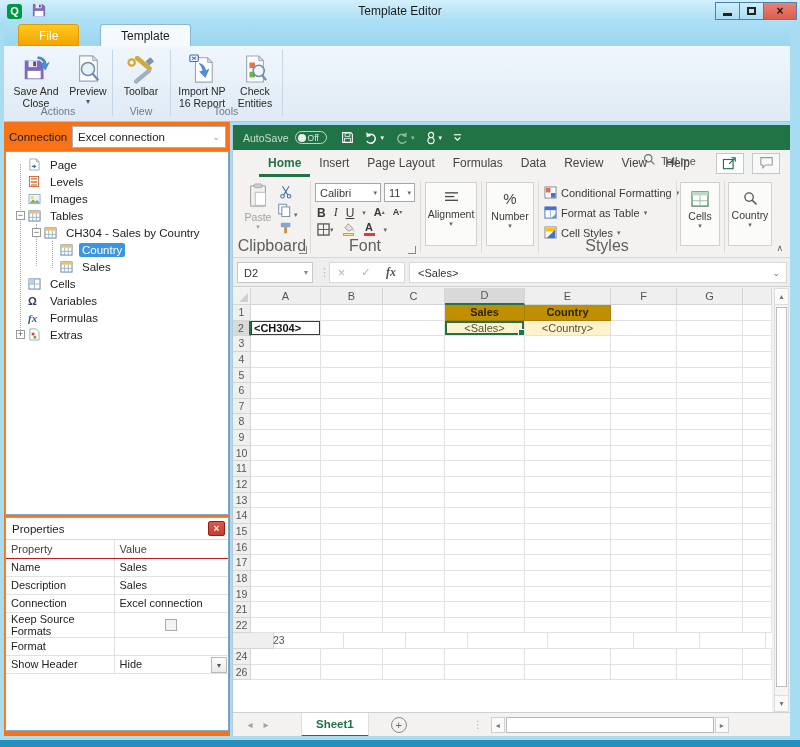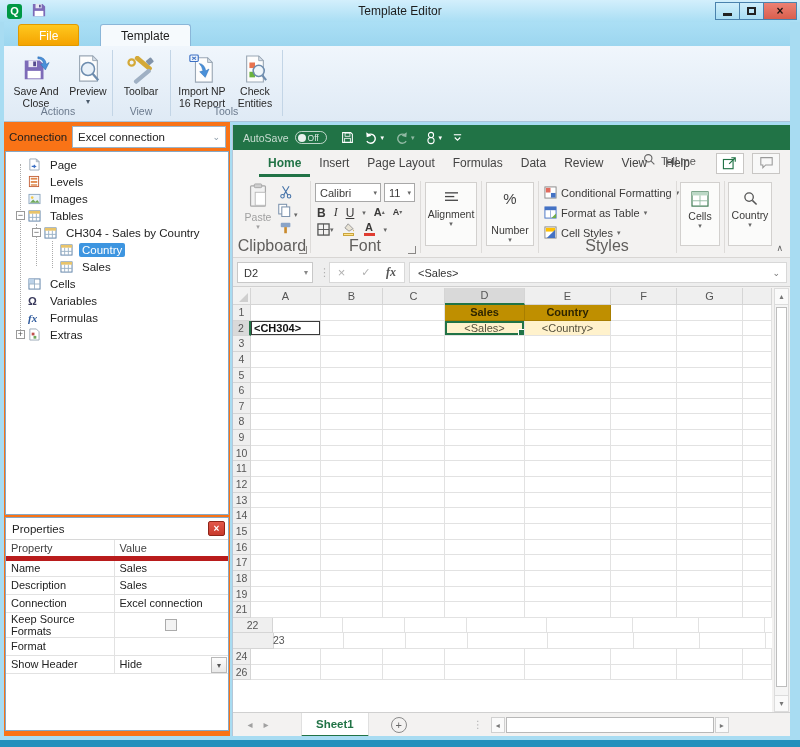--- a/index.html
+++ b/index.html
@@ -53,21 +53,21 @@
   .guide{position:absolute;border-left:1px dotted #aaa;width:0;}
 
   
   .propsbox{position:absolute;left:1px;top:395px;width:224px;height:214px;background:#fff;border:1px solid #86a8c5;}
   .propshdr{height:22px;display:flex;align-items:center;border-bottom:1px solid #d8d8d8;}
   .propshdr .t{margin-left:6px;font-size:11.5px;color:#222;}
   .propsclose{position:absolute;right:3px;top:3px;width:17px;height:15px;background:linear-gradient(#e2574a,#c83a2c);border:1px solid #8e2418;border-radius:2px;color:#fff;font-size:10px;font-weight:bold;text-align:center;line-height:13px;}
   .ptable{width:100%;border-collapse:collapse;font-size:11px;}
   .ptable td{height:18px;border-bottom:1px solid #e2e2e2;padding:0 5px;vertical-align:middle;}
   .ptable td.c1{width:108px;border-right:1px solid #e2e2e2;color:#222;}
-  .ptable tr.phead td{color:#444;border-bottom:5px solid #b91c1c;margin-top:42px;}
+  .ptable tr.phead td{color:#444;border-bottom:1px solid #b91c1c;margin-top:42px;}
   .pcheck{width:12px;height:12px;border:1px solid #ababab;background:#f3f3f3;margin:0 auto;}
   .pdrop{position:absolute;right:1px;top:1px;width:16px;height:16px;border:1px solid #b9b9b9;background:linear-gradient(#fdfdfd,#e9e9e9);text-align:center;font-size:8px;color:#555;line-height:15px;}
 
   
   .excel{position:absolute;left:232px;top:125px;width:558px;height:611px;background:#f3f2f1;border-left:1px solid #b5c7d8;}
   .xl-green{position:absolute;left:0;top:0;width:558px;height:25px;background:#217346;display:flex;align-items:center;color:#fff;}
   .autosave{margin-left:10px;font-size:10.5px;color:rgba(255,255,255,.75);}
   .aspill{margin-left:6px;width:32px;height:13px;border:1px solid rgba(255,255,255,.7);border-radius:7px;display:flex;align-items:center;font-size:8.5px;color:rgba(255,255,255,.85);}
   .aspill .dot{width:8px;height:8px;border-radius:50%;background:rgba(255,255,255,.9);margin:0 2px 0 2px;}
   .qat{display:flex;align-items:center;margin-left:14px;gap:10px;}
@@ -607,21 +607,21 @@
           <line x1="2" y1="6" x2="12" y2="6" stroke="#444" stroke-width="1.4"></line>
           <line x1="2" y1="10" x2="16" y2="10" stroke="#444" stroke-width="1.4"></line>
         </svg>
       <div style="margin-top:4px;">Alignment</div>
       <div style="font-size:7px;color:#666;">▾</div>
     </div>
     <div class="xgsep" style="left:248px;"></div>
 
     <div class="bigbtn" style="left:253px;top:5px;width:48px;height:64px;">
       <div style="font-size:15px;color:#444;line-height:15px;">%</div>
-      <div style="margin-top:18px;">Number</div>
+      <div style="margin-top:4px;">Number</div>
       <div style="font-size:7px;color:#666;">▾</div>
     </div>
     <div class="xgsep" style="left:305px;"></div>
 
     <div class="xgroup" style="left:308px;width:132px;">
       <div class="styles-row abs" style="left:3px;top:6px;">
         <svg width="13" height="13" viewBox="0 0 14 14">
             <rect x="1" y="1" width="12" height="12" fill="#fff" stroke="#888" stroke-width="1"></rect>
             <rect x="2" y="2" width="5" height="5" fill="#e26b5e"></rect>
             <rect x="7.5" y="7.5" width="5" height="5" fill="#4472c4"></rect>
@@ -918,21 +918,21 @@
         <div class="gc" style="width:70px;"></div>
         <div class="gc" style="width:62px;"></div>
         <div class="gc" style="width:62px;"></div>
         <div class="gc" style="width:80px;"></div>
         <div class="gc" style="width:86px;"></div>
         <div class="gc" style="width:66px;"></div>
         <div class="gc" style="width:66px;"></div>
         <div class="gc" style="width:29px;"></div>
       </div>
       <div class="grow">
-        <div class="gh rowhdr" style="width:40px;">22</div>
+        <div class="gh rowhdr" style="width:18px;">22</div>
         <div class="gc" style="width:70px;"></div>
         <div class="gc" style="width:62px;"></div>
         <div class="gc" style="width:62px;"></div>
         <div class="gc" style="width:80px;"></div>
         <div class="gc" style="width:86px;"></div>
         <div class="gc" style="width:66px;"></div>
         <div class="gc" style="width:66px;"></div>
         <div class="gc" style="width:29px;"></div>
       </div>
       <div class="grow">

